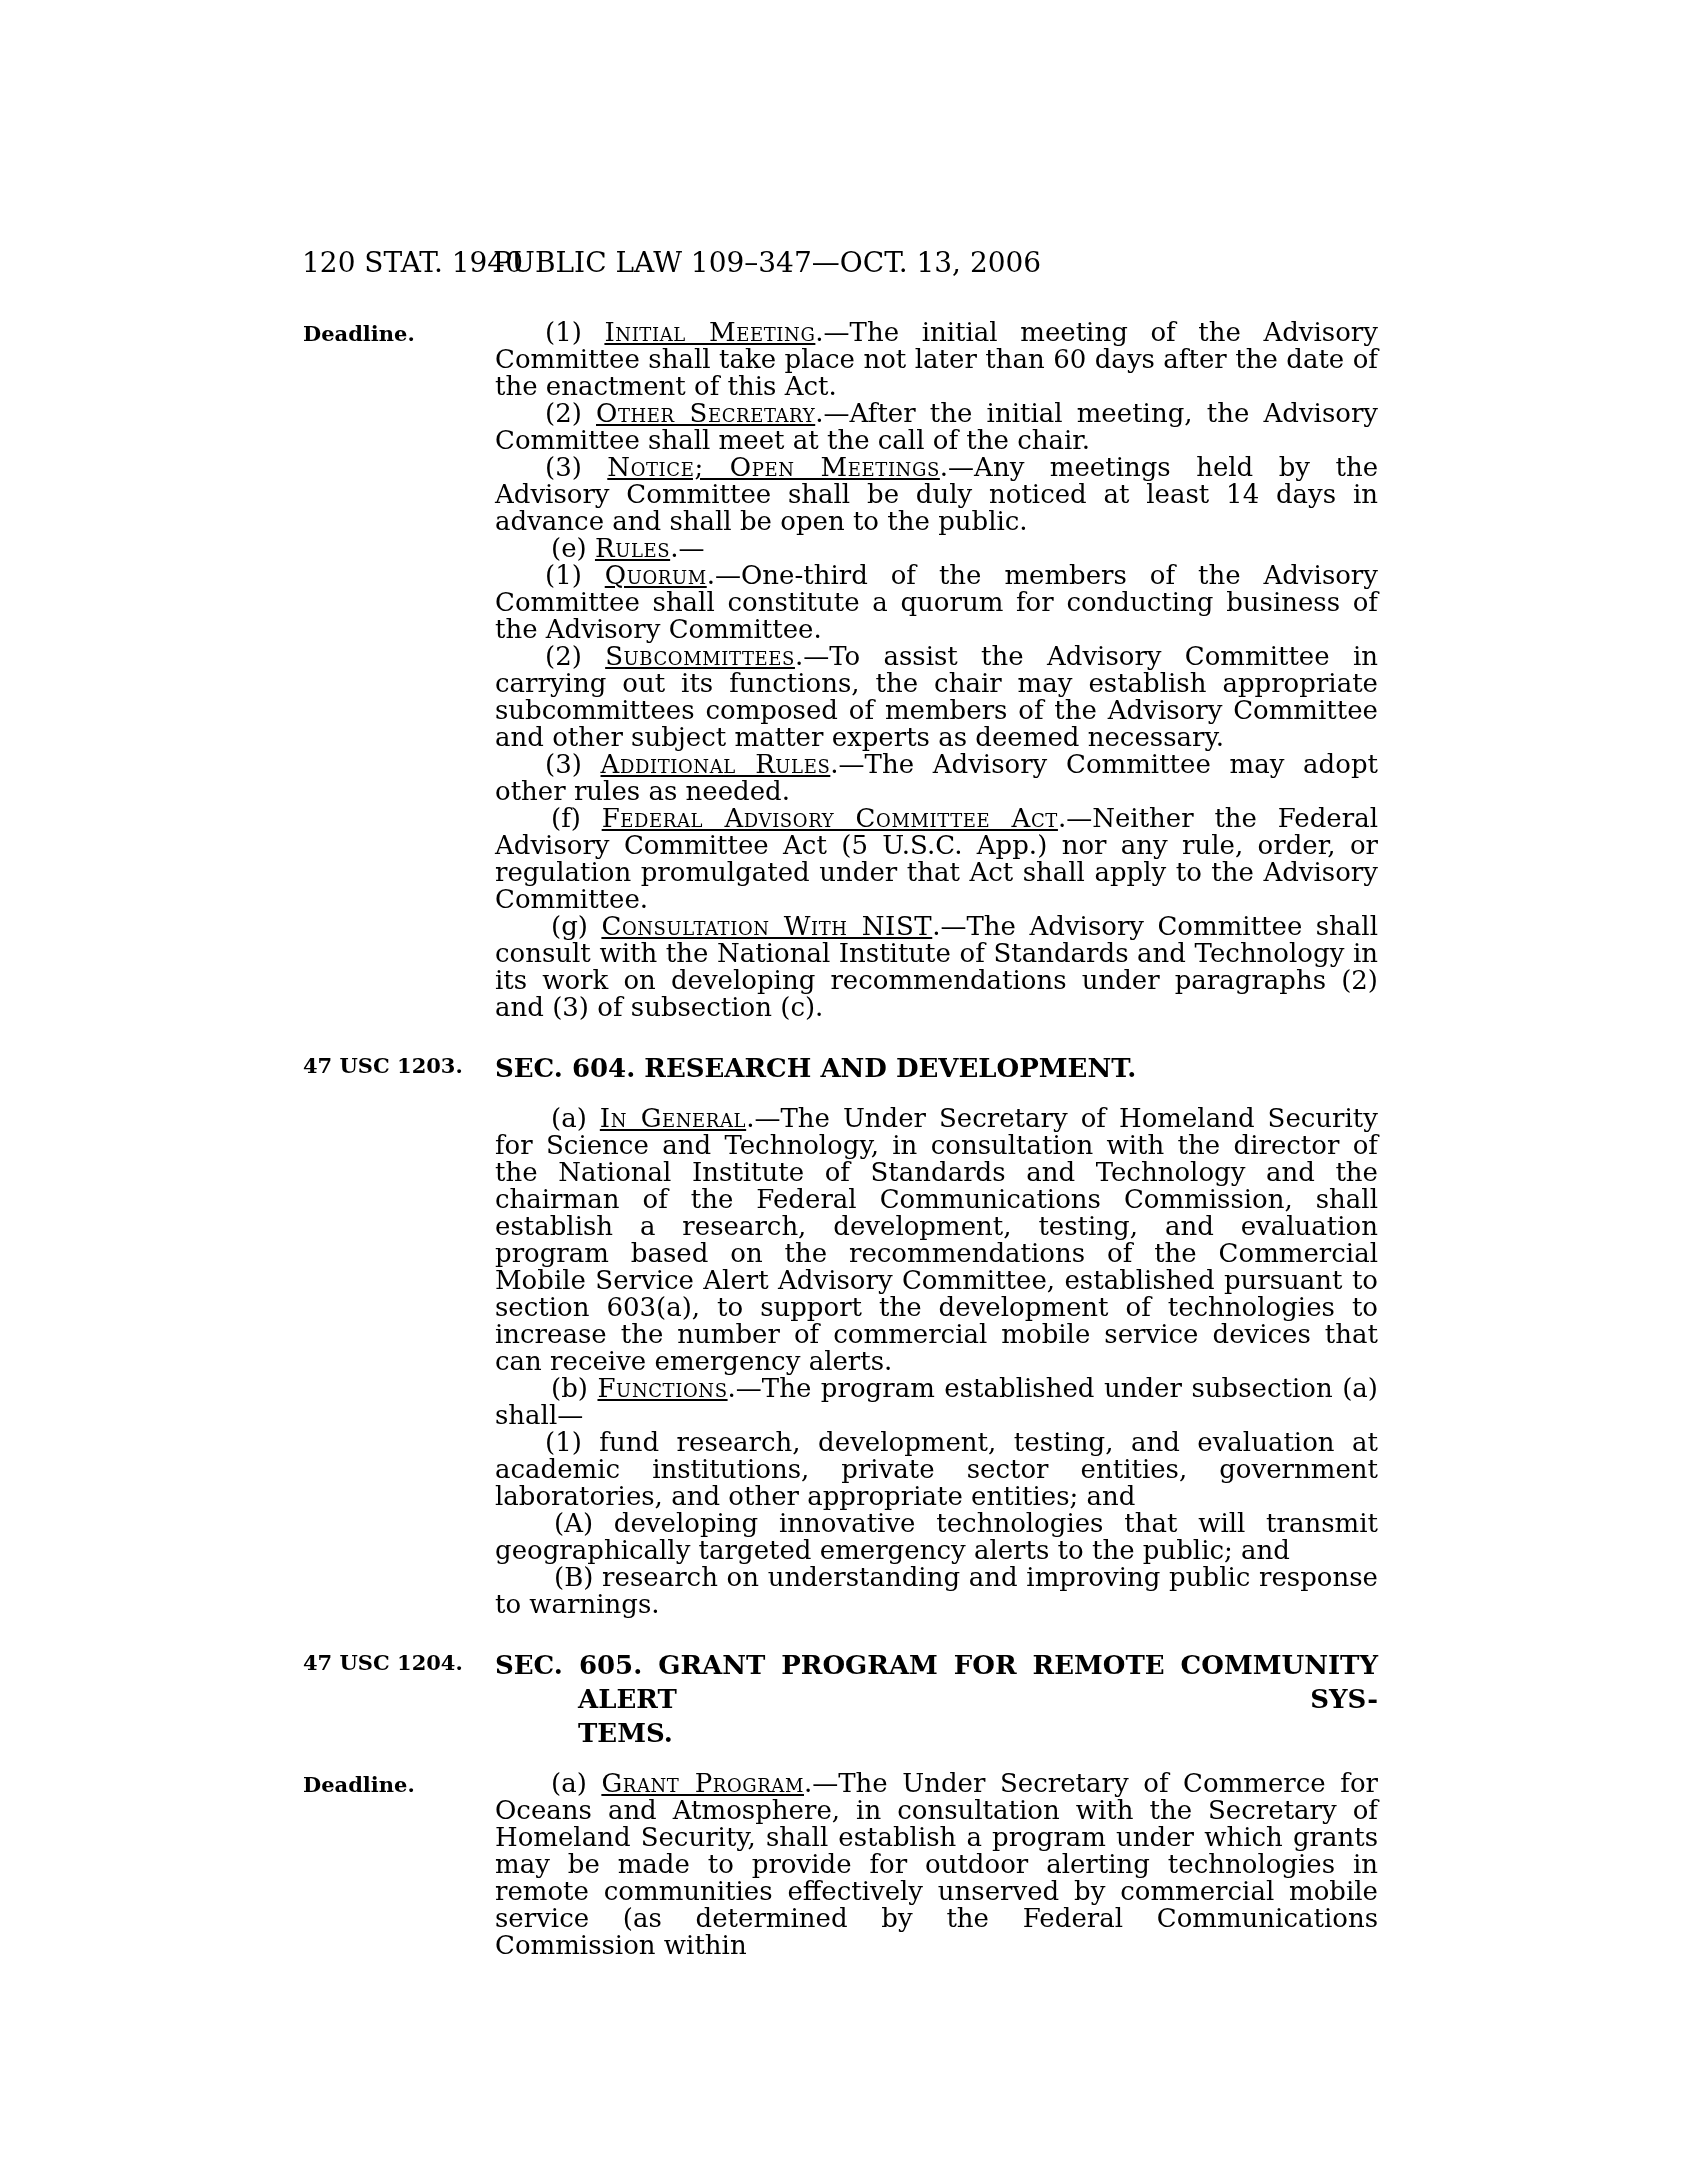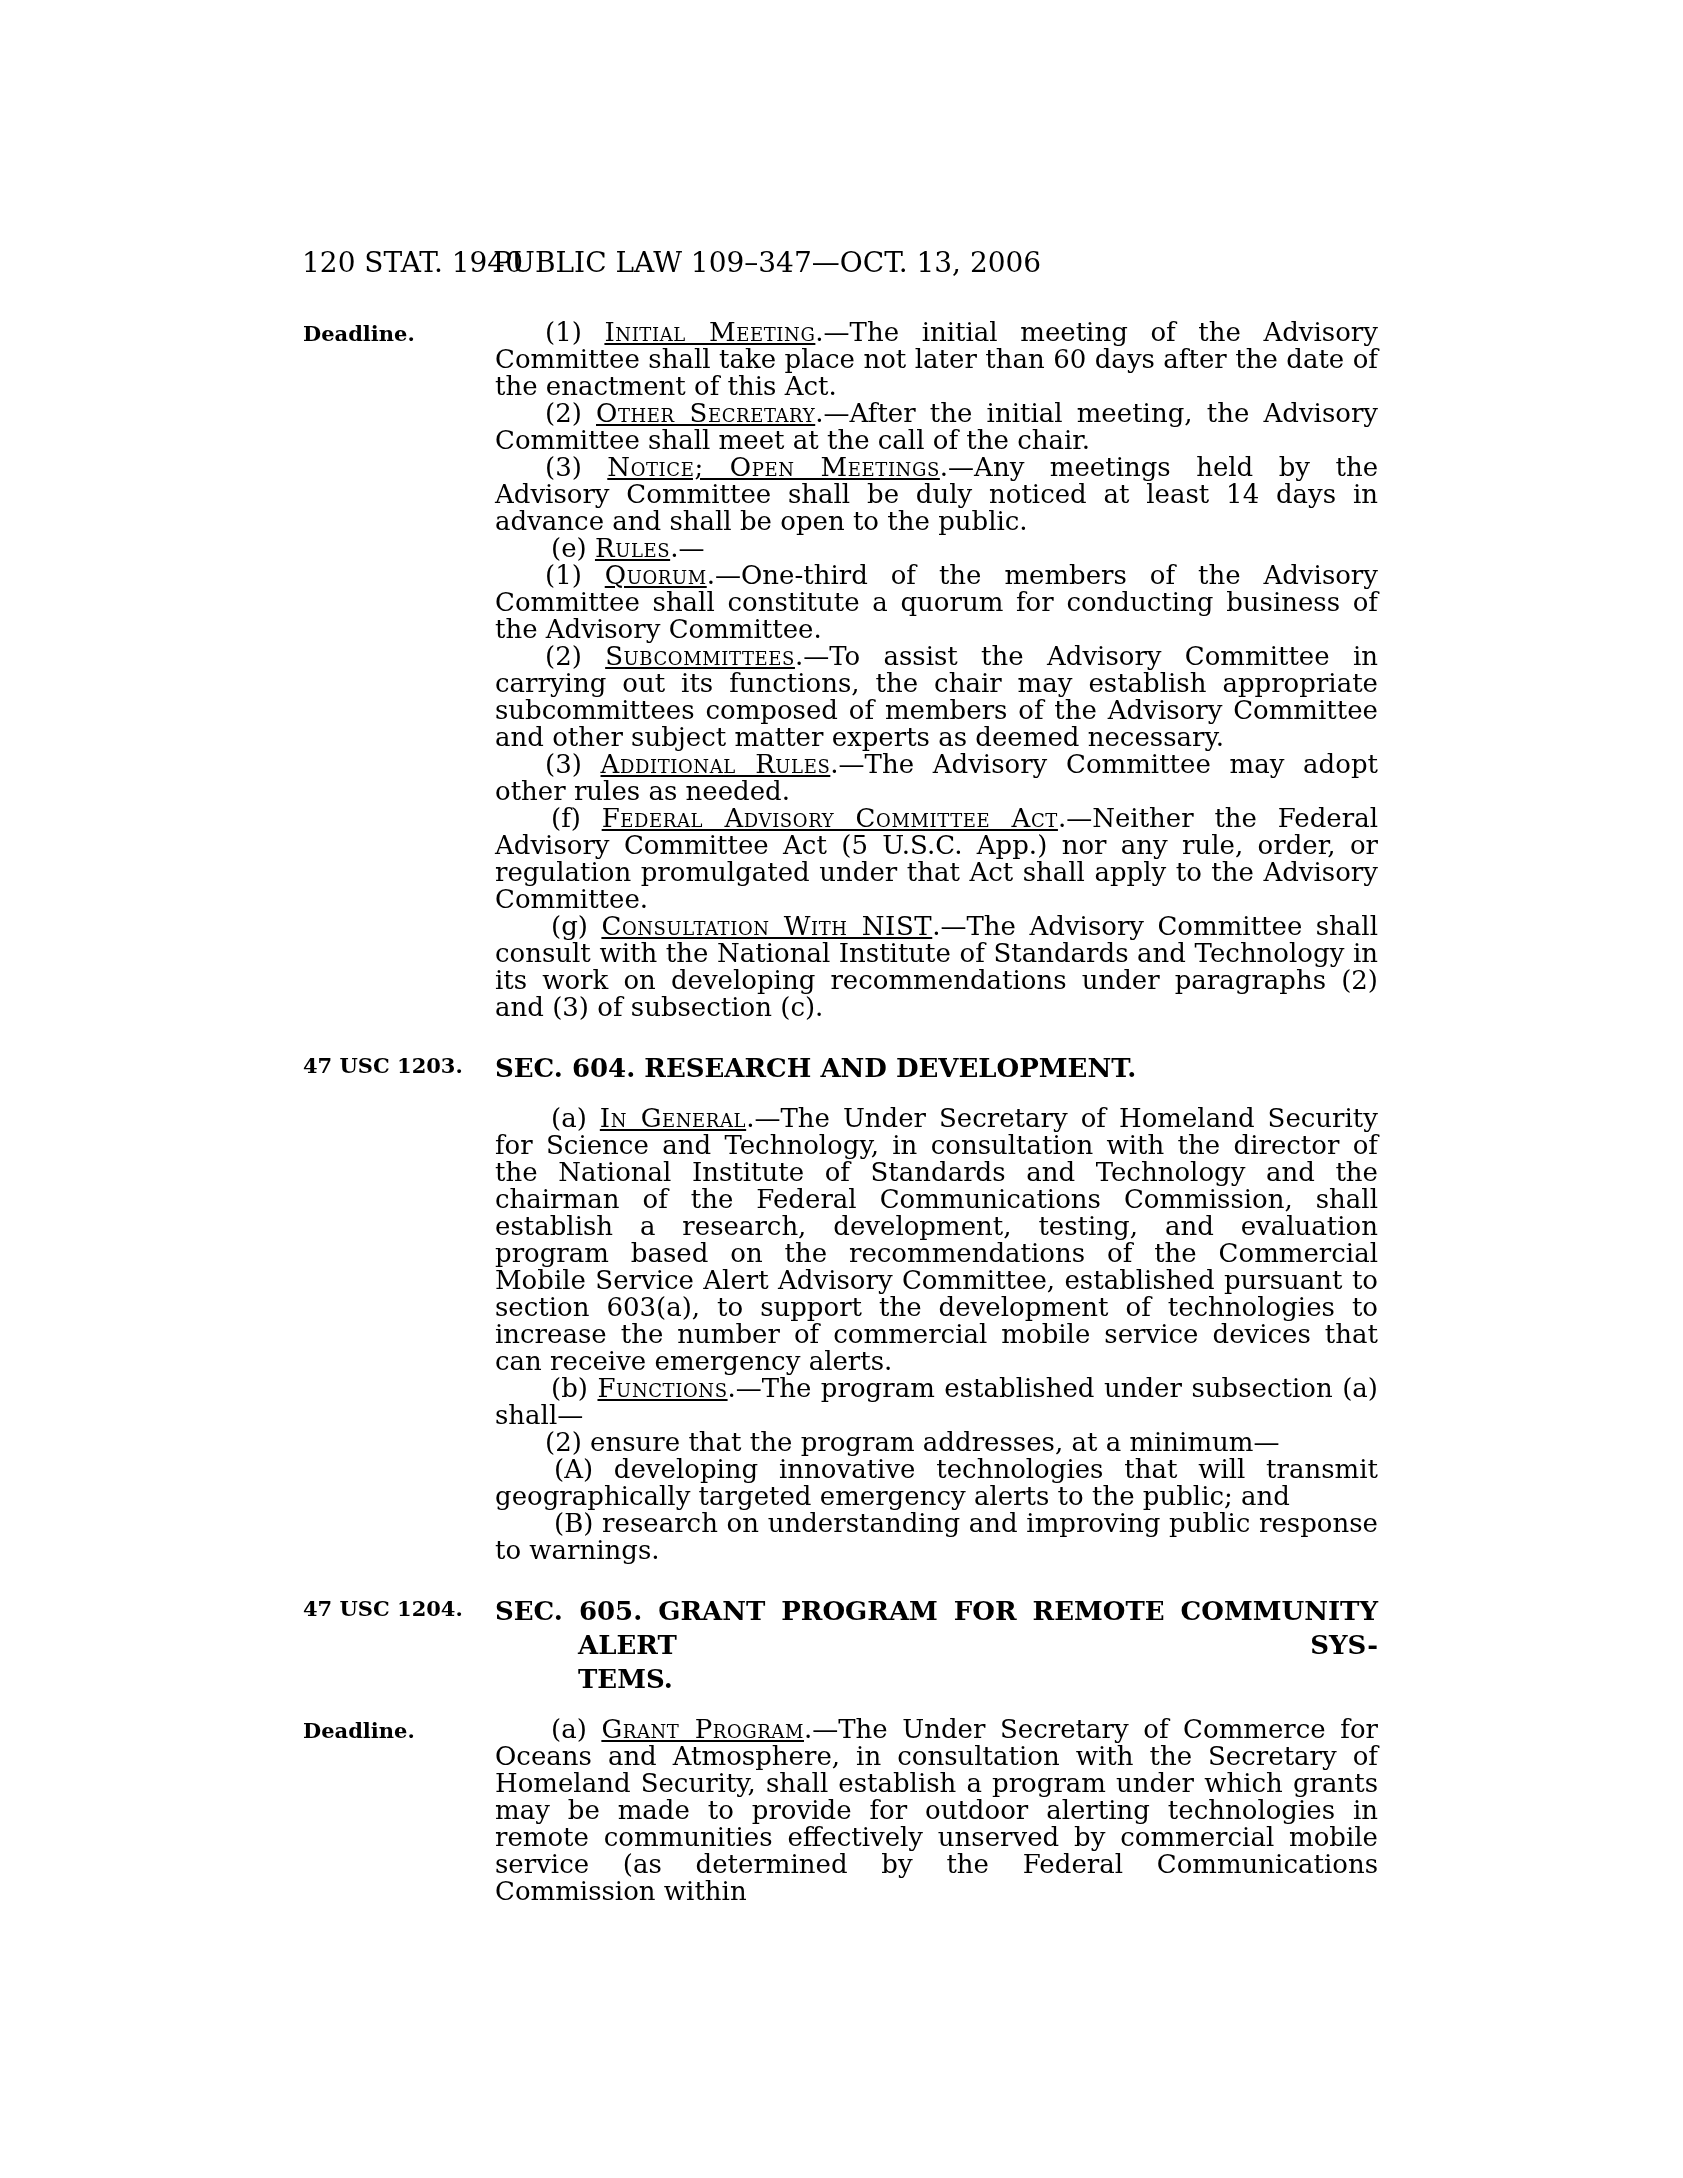--- a/index.html
+++ b/index.html
@@ -52,19 +52,19 @@
     <p class="para lvl1"><span>(3) </span><span class="sc">Notice; Open Meetings</span><span>.—Any meetings held by the Advisory Committee shall be duly noticed at least 14 days in advance and shall be open to the public.</span></p>
     <p class="para lvl0"><span>(e) </span><span class="sc">Rules</span><span>.—</span></p>
     <p class="para lvl1"><span>(1) </span><span class="sc">Quorum</span><span>.—One-third of the members of the Advisory Committee shall constitute a quorum for conducting business of the Advisory Committee.</span></p>
     <p class="para lvl1"><span>(2) </span><span class="sc">Subcommittees</span><span>.—To assist the Advisory Committee in carrying out its functions, the chair may establish appropriate subcommittees composed of members of the Advisory Committee and other subject matter experts as deemed necessary.</span></p>
     <p class="para lvl1"><span>(3) </span><span class="sc">Additional Rules</span><span>.—The Advisory Committee may adopt other rules as needed.</span></p>
     <p class="para lvl0"><span>(f) </span><span class="sc">Federal Advisory Committee Act</span><span>.—Neither the Federal Advisory Committee Act (5 U.S.C. App.) nor any rule, order, or regulation promulgated under that Act shall apply to the Advisory Committee.</span></p>
     <p class="para lvl0"><span>(g) </span><span class="sc">Consultation With NIST</span><span>.—The Advisory Committee shall consult with the National Institute of Standards and Technology in its work on developing recommendations under paragraphs (2) and (3) of subsection (c).</span></p>
     <div class="sec-heading"><span>SEC. 604. RESEARCH AND DEVELOPMENT.</span><span class="margin-note">47 USC 1203.</span></div>
     <p class="para lvl0"><span>(a) </span><span class="sc">In General</span><span>.—The Under Secretary of Homeland Security for Science and Technology, in consultation with the director of the National Institute of Standards and Technology and the chairman of the Federal Communications Commission, shall establish a research, development, testing, and evaluation program based on the recommendations of the Commercial Mobile Service Alert Advisory Committee, established pursuant to section 603(a), to support the development of technologies to increase the number of commercial mobile service devices that can receive emergency alerts.</span></p>
     <p class="para lvl0"><span>(b) </span><span class="sc">Functions</span><span>.—The program established under subsection (a) shall—</span></p>
-    <p class="para lvl1"><span>(2) ensure that the program addresses, at a minimum—</span></p>
+    <p class="para lvl1"><span>(1) fund research, development, testing, and evaluation at academic institutions, private sector entities, government laboratories, and other appropriate entities; and</span></p>
     <p class="para lvl2"><span>(A) developing innovative technologies that will transmit geographically targeted emergency alerts to the public; and</span></p>
     <p class="para lvl2"><span>(B) research on understanding and improving public response to warnings.</span></p>
     <div class="sec-heading justify-wrap"><span>SEC. 605. GRANT PROGRAM FOR REMOTE COMMUNITY ALERT SYS-</span><br><span>TEMS.</span><span class="margin-note">47 USC 1204.</span></div>
     <p class="para lvl0"><span>(a) </span><span class="sc">Grant Program</span><span>.—The Under Secretary of Commerce for Oceans and Atmosphere, in consultation with the Secretary of Homeland Security, shall establish a program under which grants may be made to provide for outdoor alerting technologies in remote communities effectively unserved by commercial mobile service (as determined by the Federal Communications Commission within</span><span class="margin-note">Deadline.</span></p>
   </main>
 
 
 </body></html>

